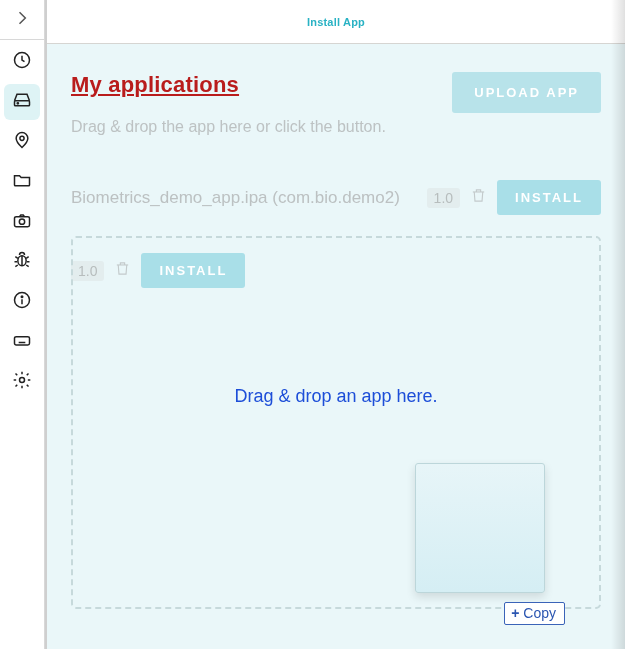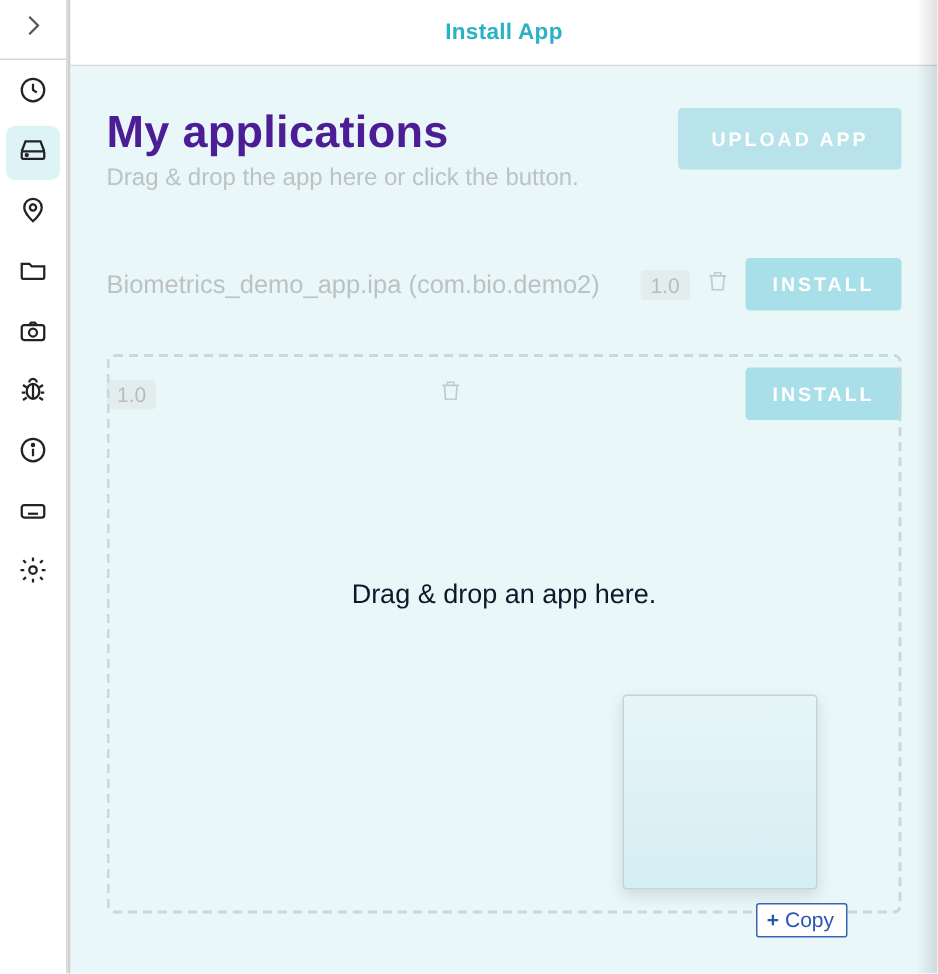--- a/index.html
+++ b/index.html
@@ -66,21 +66,21 @@
     height: 44px;
     display: flex;
     background: #e2e1de;
     border-bottom: 1px solid #d6d5d2;
   }
   .tab {
     flex: 1;
     display: flex;
     align-items: center;
     justify-content: center;
-    font-size: 15px;
+    font-size: 11px;
     color: #333;
     cursor: pointer;
     font-weight: 500;
     letter-spacing: 0.2px;
   }
   .tab.active {
     background: #fff;
     color: #29b2c4;
     font-weight: 600;
   }
@@ -92,27 +92,28 @@
     background: #eaf7f9;
     padding: 28px 24px 40px 24px;
   }
 
   .header-row {
     display: flex;
     justify-content: space-between;
     align-items: flex-start;
   }
   .header-text h2 {
-    font-size: 30px;
+    font-size: 22px;
     font-weight: 600;
-    color: #4c1d95;
+    color: #b91c1c;
     letter-spacing: 0.2px;
+    text-decoration: underline;
   }
   .header-text p {
-    margin-top: 4px;
+    margin-top: 20px;
     font-size: 16px;
     color: #bdc2c3;
   }
   .upload-btn {
     background: #b8e3ea;
     color: #fff;
     font-weight: 700;
     font-size: 13px;
     letter-spacing: 2px;
     border: none;
@@ -122,21 +123,20 @@
   }
 
   .app-list {
     margin-top: 36px;
   }
   .app-row {
     display: flex;
     align-items: center;
     gap: 10px;
     padding: 8px 0;
-    justify-content: space-between;
   }
   .app-name {
     flex: 1;
     font-size: 17px;
     color: #bcc1c2;
     white-space: nowrap;
     overflow: hidden;
     text-overflow: ellipsis;
   }
   .ver-badge {
@@ -173,21 +173,21 @@
     border: 2px dashed #c6d9db;
     border-radius: 5px;
     pointer-events: none;
   }
   .drop-text {
     position: absolute;
     left: 0; right: 0;
     top: calc(192px + 150px);
     text-align: center;
     font-size: 18px;
-    color: #0f172a;
+    color: #1d4ed8;
   }
 
   
   .file-ghost {
     position: absolute;
     width: 130px; height: 130px;
     background: linear-gradient(#e7f5f8, #d5eef4);
     border: 1px solid #bcd6da;
     border-radius: 3px;
     box-shadow: 0 4px 10px rgba(0,0,0,0.12);

